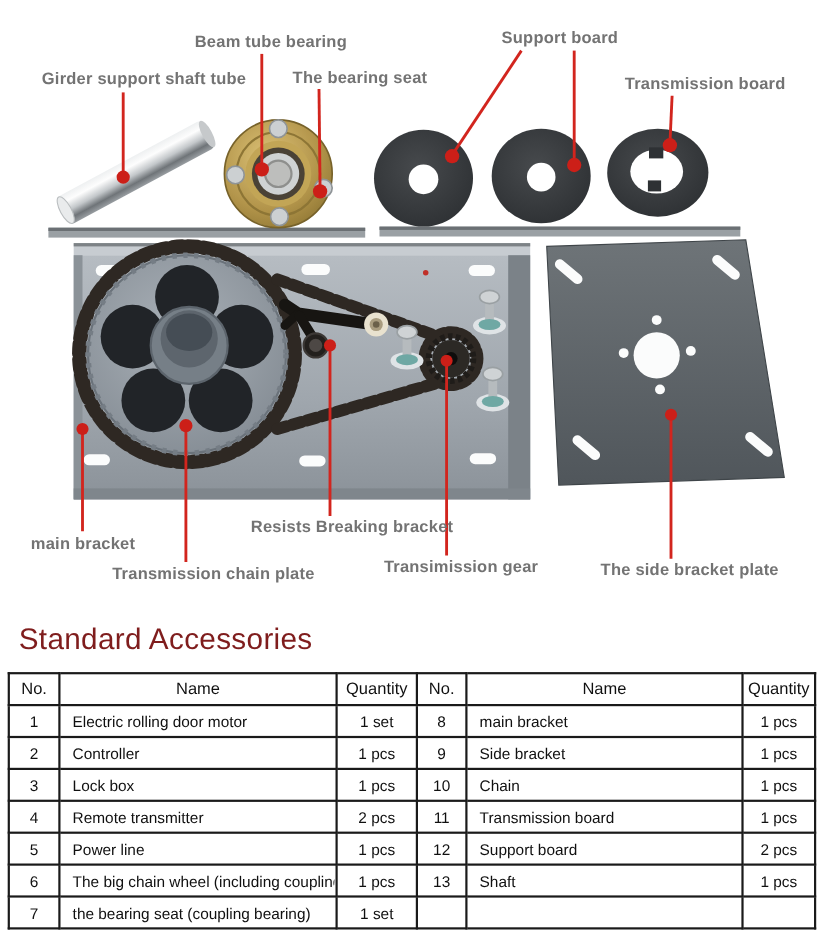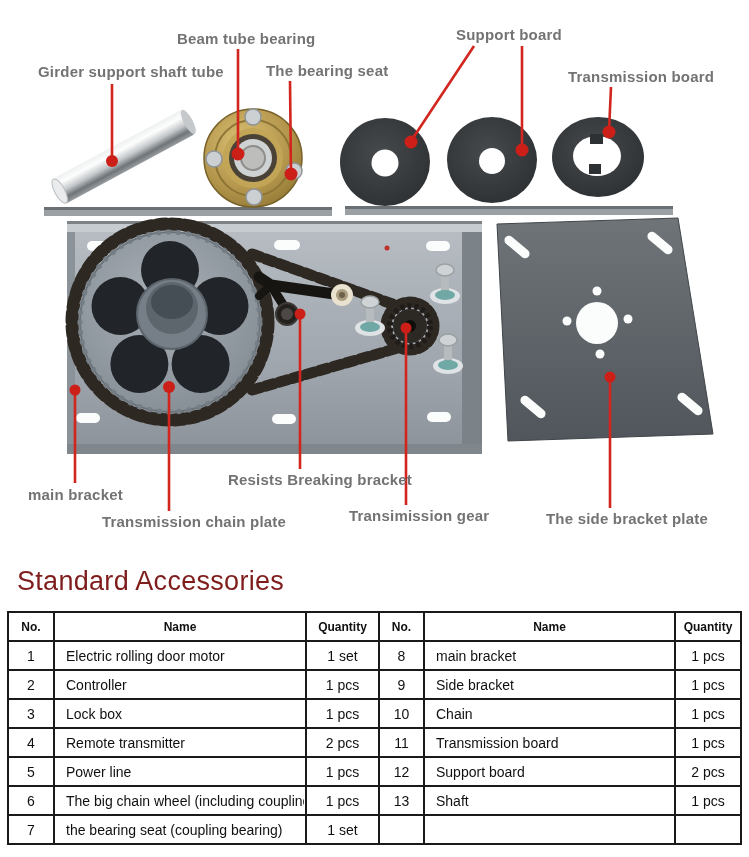--- a/index.html
+++ b/index.html
@@ -14,21 +14,21 @@
   .lb4{left:456px;top:26px;}
   .lb5{left:568px;top:68px;}
   .lb6{left:28px;top:486px;}
   .lb7{left:102px;top:513px;}
   .lb8{left:228px;top:471px;}
   .lb9{left:349px;top:507px;}
   .lb10{left:546px;top:510px;}
   .section-title{position:absolute;left:17px;top:566px;font-size:27px;font-weight:400;color:#7f1d1d;letter-spacing:.3px;}
   .acc-table{position:absolute;left:7px;top:611px;border-collapse:collapse;table-layout:fixed;width:733px;}
   .acc-table th,.acc-table td{border:2px solid #1a1a1a;height:25px;font-size:14px;color:#101010;overflow:hidden;white-space:nowrap;}
-  .acc-table th{font-size:12px;font-weight:700;text-align:center;}
+  .acc-table th{font-size:15px;font-weight:400;text-align:center;}
   .acc-table td.num-cell{text-align:center;}
   .acc-table td.name-cell{text-align:left;padding-left:11px;border-radius:13px;}
   .c-no1{width:46px;} .c-name1{width:252px;} .c-qty1{width:73px;}
   .c-no2{width:45px;} .c-name2{width:251px;} .c-qty2{width:66px;}
 </style>
 </head>
 <body>
 
 <div class="page">
 

